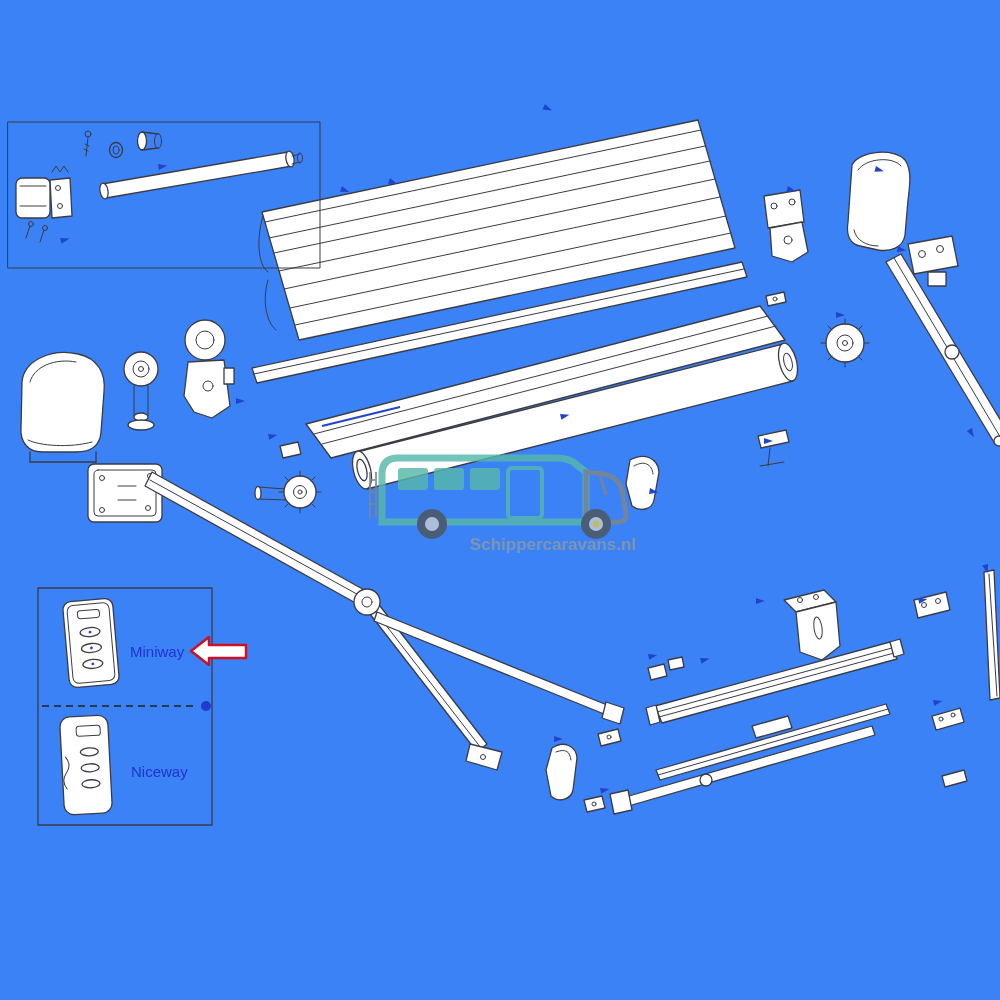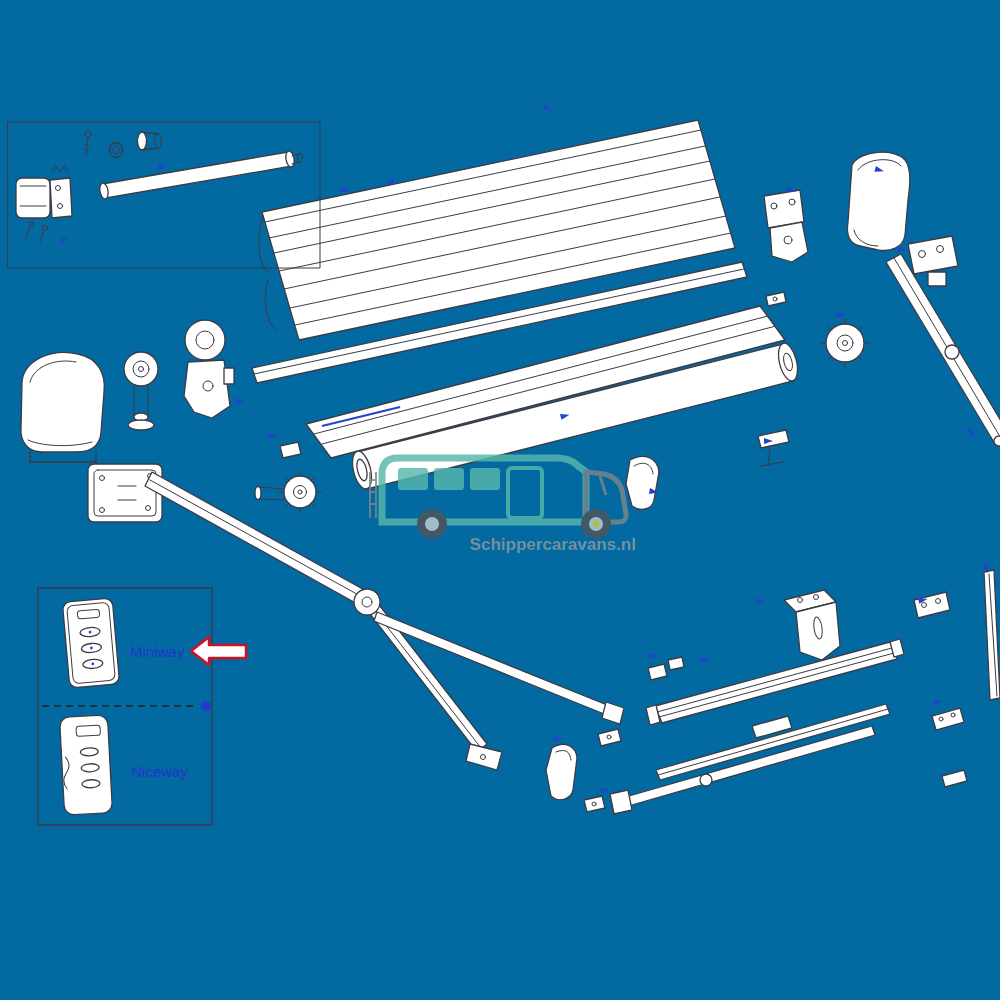--- a/index.html
+++ b/index.html
@@ -1,16 +1,16 @@
 <!DOCTYPE html>
 <html><head>
 <meta charset="utf-8">
 <style>
   html,body{margin:0;padding:0;background:#ffffff;}
-  .stage{position:relative;width:1000px;height:1000px;background:#0369a1;overflow:hidden;}
+  .stage{position:relative;width:1000px;height:1000px;background:#3b82f6;overflow:hidden;}
   svg{position:absolute;left:0;top:0;}
   .ln{stroke:#3b3b45;stroke-width:1.3;fill:none;stroke-linecap:round;stroke-linejoin:round;}
   .fw{stroke:#3b3b45;stroke-width:1.3;fill:#ffffff;stroke-linecap:round;stroke-linejoin:round;}
   .thin{stroke-width:1;}
   .mark{fill:#2244cc;stroke:none;}
   .bl{stroke:#2244cc;stroke-width:2;fill:none;}
   text{font-family:"Liberation Sans",sans-serif;}
   .wm-text{font-weight:bold;font-size:17px;}
   .lbl{font-size:15px;}
   .teal{stroke:#57b8ab;fill:none;}

